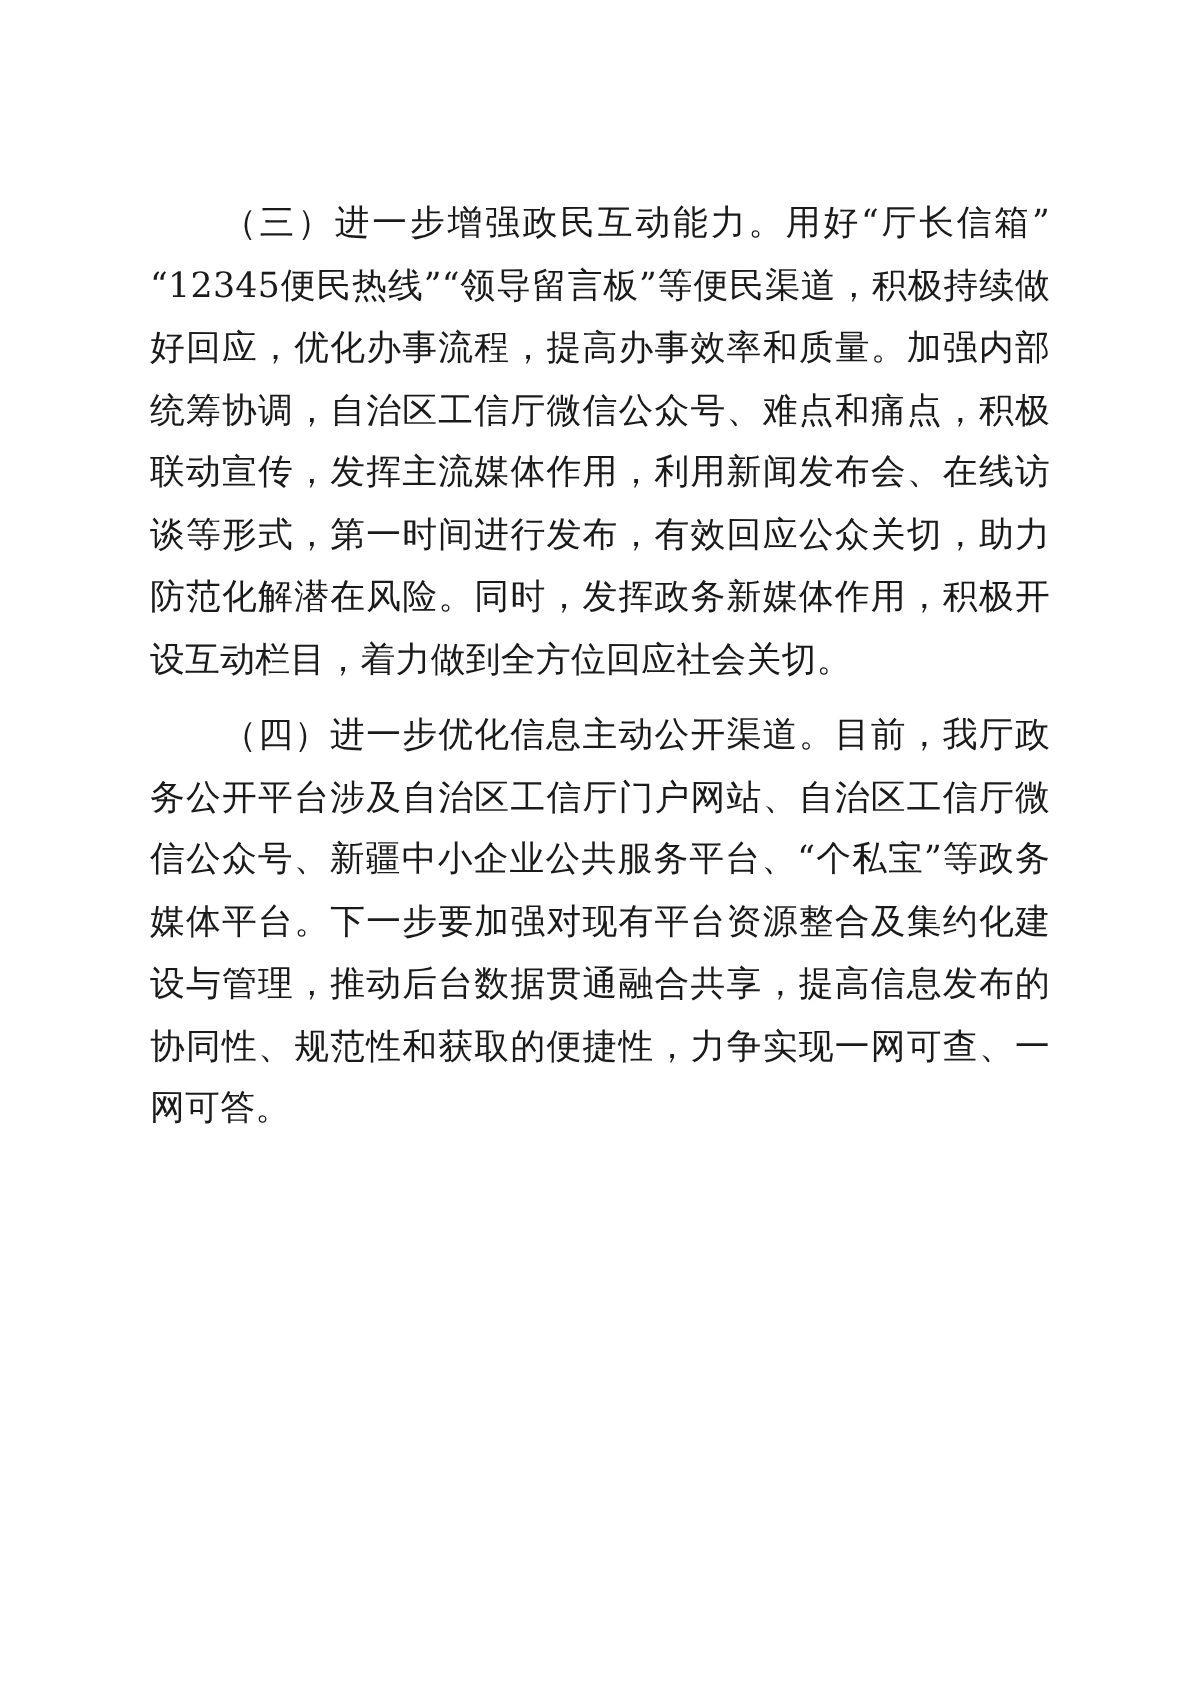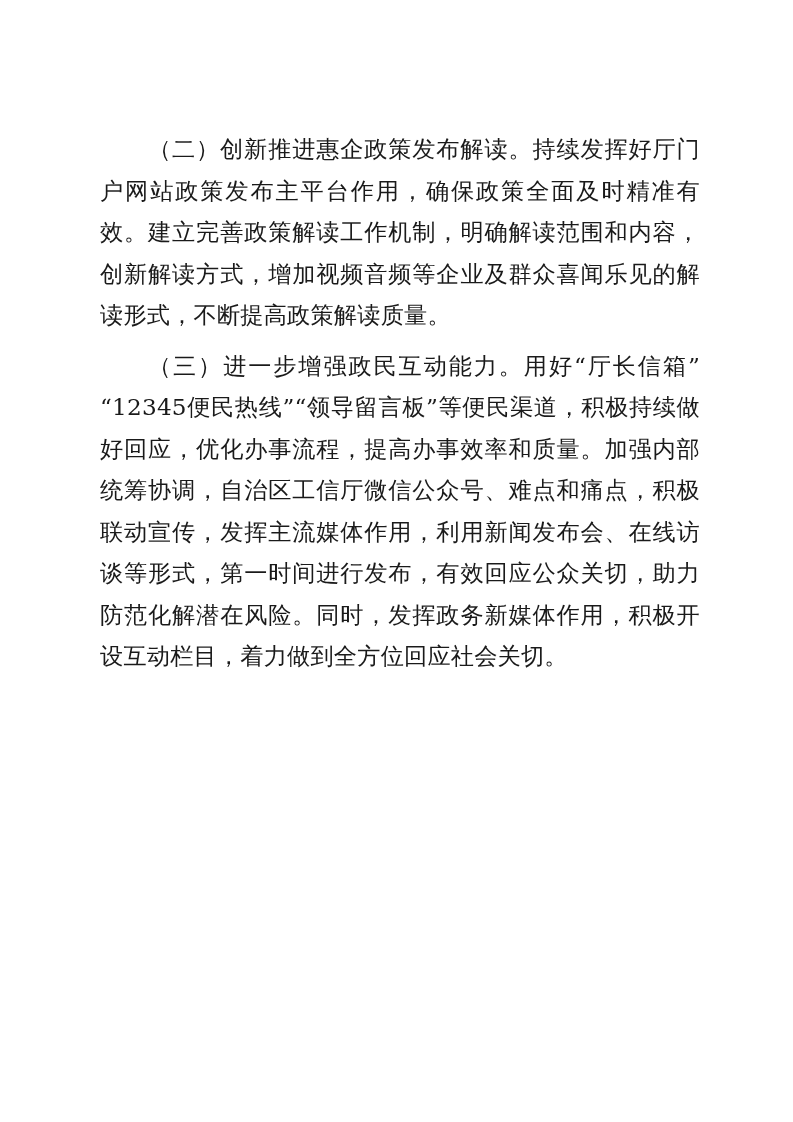--- a/index.html
+++ b/index.html
@@ -41,16 +41,16 @@
   }
   p.last-line-full {
     text-align-last: left;
   }
 </style>
 </head>
 <body>
 
 <div class="page">
   <div class="doc-body">
-    <p class="para indent last-line-full">（二）创新推进惠企政策发布解读。持续发挥好厅门户网站政策发布主平台作用，确保政策全面及时精准有效。建立完善政策解读工作机制，明确解读范围和内容，创新解读方式，增加视频音频等企业及群众喜闻乐见的解读形式，不断提高政策解读质量。</p>
     <p class="para indent last-line-full">（三）进一步增强政民互动能力。用好“厅长信箱”“12345便民热线”“领导留言板”等便民渠道，积极持续做好回应，优化办事流程，提高办事效率和质量。加强内部统筹协调，自治区工信厅微信公众号、难点和痛点，积极联动宣传，发挥主流媒体作用，利用新闻发布会、在线访谈等形式，第一时间进行发布，有效回应公众关切，助力防范化解潜在风险。同时，发挥政务新媒体作用，积极开设互动栏目，着力做到全方位回应社会关切。</p>
+    <p class="para indent last-line-full">（四）进一步优化信息主动公开渠道。目前，我厅政务公开平台涉及自治区工信厅门户网站、自治区工信厅微信公众号、新疆中小企业公共服务平台、“个私宝”等政务媒体平台。下一步要加强对现有平台资源整合及集约化建设与管理，推动后台数据贯通融合共享，提高信息发布的协同性、规范性和获取的便捷性，力争实现一网可查、一网可答。</p>
   </div>
 </div>
 
 </body></html>

